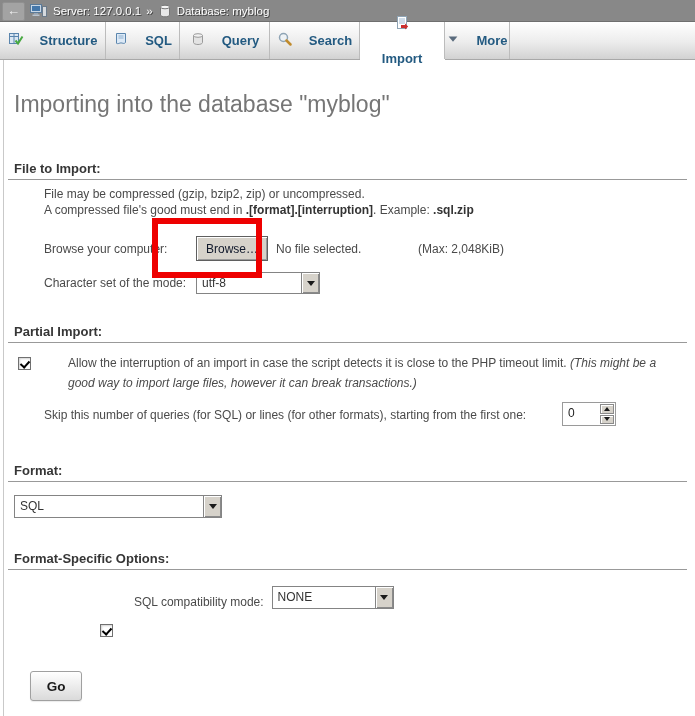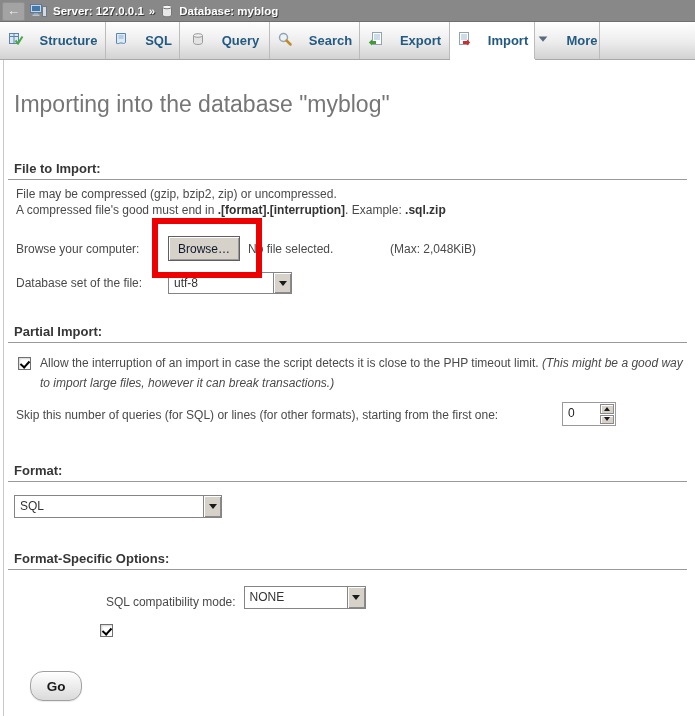--- a/index.html
+++ b/index.html
@@ -6,40 +6,40 @@
   #app{position:relative;width:695px;height:716px;background:#fff;overflow:hidden;
        font-family:"Liberation Sans","DejaVu Sans",sans-serif;color:#444;}
 
   
   .topbar{position:absolute;left:0;top:0;width:695px;height:22px;background:#888888;
           border-bottom:1px solid #6f6f6f;box-sizing:border-box;}
   .back-btn{position:absolute;left:2px;top:2px;width:21px;height:17px;background:#a3a3a3;
             border:1px solid #909090;border-radius:2px;color:#f0f0f0;font-size:13px;line-height:15px;
             text-align:center;cursor:pointer;}
   .crumbs{position:absolute;left:30px;top:0;height:22px;display:flex;align-items:center;gap:5px;
-          color:#fff;font-size:11.5px;text-shadow:1px 1px 0 rgba(0,0,0,0.55);white-space:nowrap;font-weight:bold;}
+          color:#fff;font-size:11.5px;text-shadow:1px 1px 0 rgba(0,0,0,0.55);white-space:nowrap;}
   .crumbs svg{display:block;}
 
   
   .tabbar{position:absolute;left:0;top:22px;width:695px;height:38px;box-sizing:border-box;
           display:flex;align-items:stretch;
           background:linear-gradient(180deg,#ffffff 0%,#ececec 55%,#d2d2d2 100%);
           border-bottom:1px solid #a8a8a8;}
   .tab{display:flex;align-items:center;justify-content:center;gap:16px;box-sizing:border-box;
        border-right:1px solid #bcbcbc;cursor:pointer;position:relative;}
   .tab .tlabel{font-size:13px;font-weight:bold;color:#235a81;}
-  .tab--active{background:#ffffff;z-index:2;box-shadow:0 1px 0 0 #ffffff;}
+  .tab--active{background:#ffffff;z-index:2;box-shadow:0 1px 0 0 #ffffff;flex-direction:column;}
 
   
   .vline{position:absolute;left:3px;top:60px;bottom:0;width:1px;background:#c9c9c9;}
   .page-title{position:absolute;left:14px;top:91px;font-size:23px;color:#767676;letter-spacing:0;}
 
   .legend{position:absolute;left:8px;right:8px;padding:0 0 3px 6px;border-bottom:1px solid #999;
           font-weight:bold;font-size:13px;color:#363636;}
-  .bodytext{font-size:12px;color:#4a4a4a;}
+  .bodytext{font-size:12px;color:#4a4a4a;margin-left:28px;}
   .b{font-weight:bold;color:#333;}
 
   .abs{position:absolute;}
 
   
   .win-btn{background:#d6d2ca;border:1px solid #5f5f5f;
            box-shadow:inset 1px 1px 0 #ffffff,inset -1px -1px 0 #9a9a9a;
            font-size:12px;color:#0f172a;display:flex;align-items:center;justify-content:center;cursor:pointer;}
   .select{display:flex;border:1px solid #848484;background:#fff;box-sizing:border-box;cursor:pointer;}
   .sel-val{flex:1;font-size:12px;padding:3px 0 0 5px;color:#333;white-space:nowrap;overflow:hidden;}
@@ -59,21 +59,21 @@
           border-top:4px solid #1a1a1a;}
   .cb{position:absolute;width:13px;height:13px;background:#fff;border:1px solid #707070;
       box-shadow:inset 1px 1px 2px rgba(0,0,0,0.18);cursor:pointer;box-sizing:border-box;}
   .cb.checked::after{content:"";position:absolute;left:2.5px;top:0.5px;width:4px;height:7px;
       border-right:2px solid #000;border-bottom:2px solid #000;transform:rotate(42deg);}
 
   .mono{font-family:"Liberation Mono","DejaVu Sans Mono",monospace;font-size:11px;}
   .ital{font-style:italic;}
 
   .go-btn{position:absolute;left:30px;top:671px;width:50px;height:28px;border:1px solid #a0a0a0;
-          border-radius:13px;background:linear-gradient(#ffffff,#dadada);font-weight:bold;
+          border-radius:3px;background:linear-gradient(#ffffff,#dadada);font-weight:bold;
           font-size:13.5px;color:#1a1a1a;display:flex;align-items:center;justify-content:center;
           cursor:pointer;box-shadow:0 1px 1px rgba(0,0,0,0.08);}
 
   .annotation{position:absolute;left:152px;top:218px;width:110px;height:60px;box-sizing:border-box;
               border:6px solid #ee0000;z-index:50;pointer-events:none;}
 </style>
 </head>
 <body>
 
 <div id="app">
@@ -137,32 +137,20 @@
     </div>
     <div class="tab" style="width:90px">
       <span>
         <svg width="16" height="16" viewBox="0 0 16 16">
           <circle cx="6.5" cy="6.5" r="4" fill="#eef2f5" stroke="#8fa4b5" stroke-width="1.5"></circle>
           <line x1="9.5" y1="9.5" x2="13.5" y2="13.5" stroke="#c08b2d" stroke-width="2.5" stroke-linecap="round"></line>
         </svg>
       </span>
       <span class="tlabel">Search</span>
     </div>
-    <div class="tab" style="width:90px">
-      <span>
-        <svg width="16" height="16" viewBox="0 0 16 16">
-          <rect x="4.5" y="1.5" width="9" height="12" fill="#fff" stroke="#8fa4b5"></rect>
-          <line x1="6" y1="4" x2="12" y2="4" stroke="#9db8d2"></line>
-          <line x1="6" y1="6" x2="12" y2="6" stroke="#9db8d2"></line>
-          <line x1="6" y1="8" x2="12" y2="8" stroke="#9db8d2"></line>
-          <path d="M8 10 h-4 v-1.5 L0.8 11.5 L4 14.5 V13 h4 z" fill="#3f9c35"></path>
-        </svg>
-      </span>
-      <span class="tlabel">Export</span>
-    </div>
     <div class="tab tab--active" style="width:85px">
       <span>
         <svg width="16" height="16" viewBox="0 0 16 16">
           <rect x="3.5" y="1.5" width="9" height="12" fill="#fff" stroke="#8fa4b5"></rect>
           <line x1="5" y1="4" x2="11" y2="4" stroke="#9db8d2"></line>
           <line x1="5" y1="6" x2="11" y2="6" stroke="#9db8d2"></line>
           <line x1="5" y1="8" x2="11" y2="8" stroke="#9db8d2"></line>
           <path d="M7 10 h4 v-1.5 L14.2 11.5 L11 14.5 V13 H7 z" fill="#cc2f2f"></path>
         </svg>
       </span>
@@ -189,21 +177,21 @@
   </div>
 
   <div class="abs" style="left:16px;top:237px;right:8px;height:23px;display:flex;align-items:center">
     <span class="bodytext" style="width:152px">Browse your computer:</span>
     <div class="win-btn" style="width:70px;height:23px">Browse…</div>
     <span class="bodytext" style="margin-left:8px">No file selected.</span>
     <span class="bodytext abs" style="left:374px">(Max: 2,048KiB)</span>
   </div>
 
   <div class="abs" style="left:16px;top:272px;height:22px;display:flex;align-items:center">
-    <span class="bodytext" style="width:152px">Database set of the file:</span>
+    <span class="bodytext" style="width:152px">Character set of the mode:</span>
     <div class="select" style="width:124px;height:22px">
       <span class="sel-val">utf-8</span>
       <span class="dd-btn">
           <span class="arr-down"></span>
         </span>
     </div>
   </div>
 
   <div class="annotation"></div>
 

